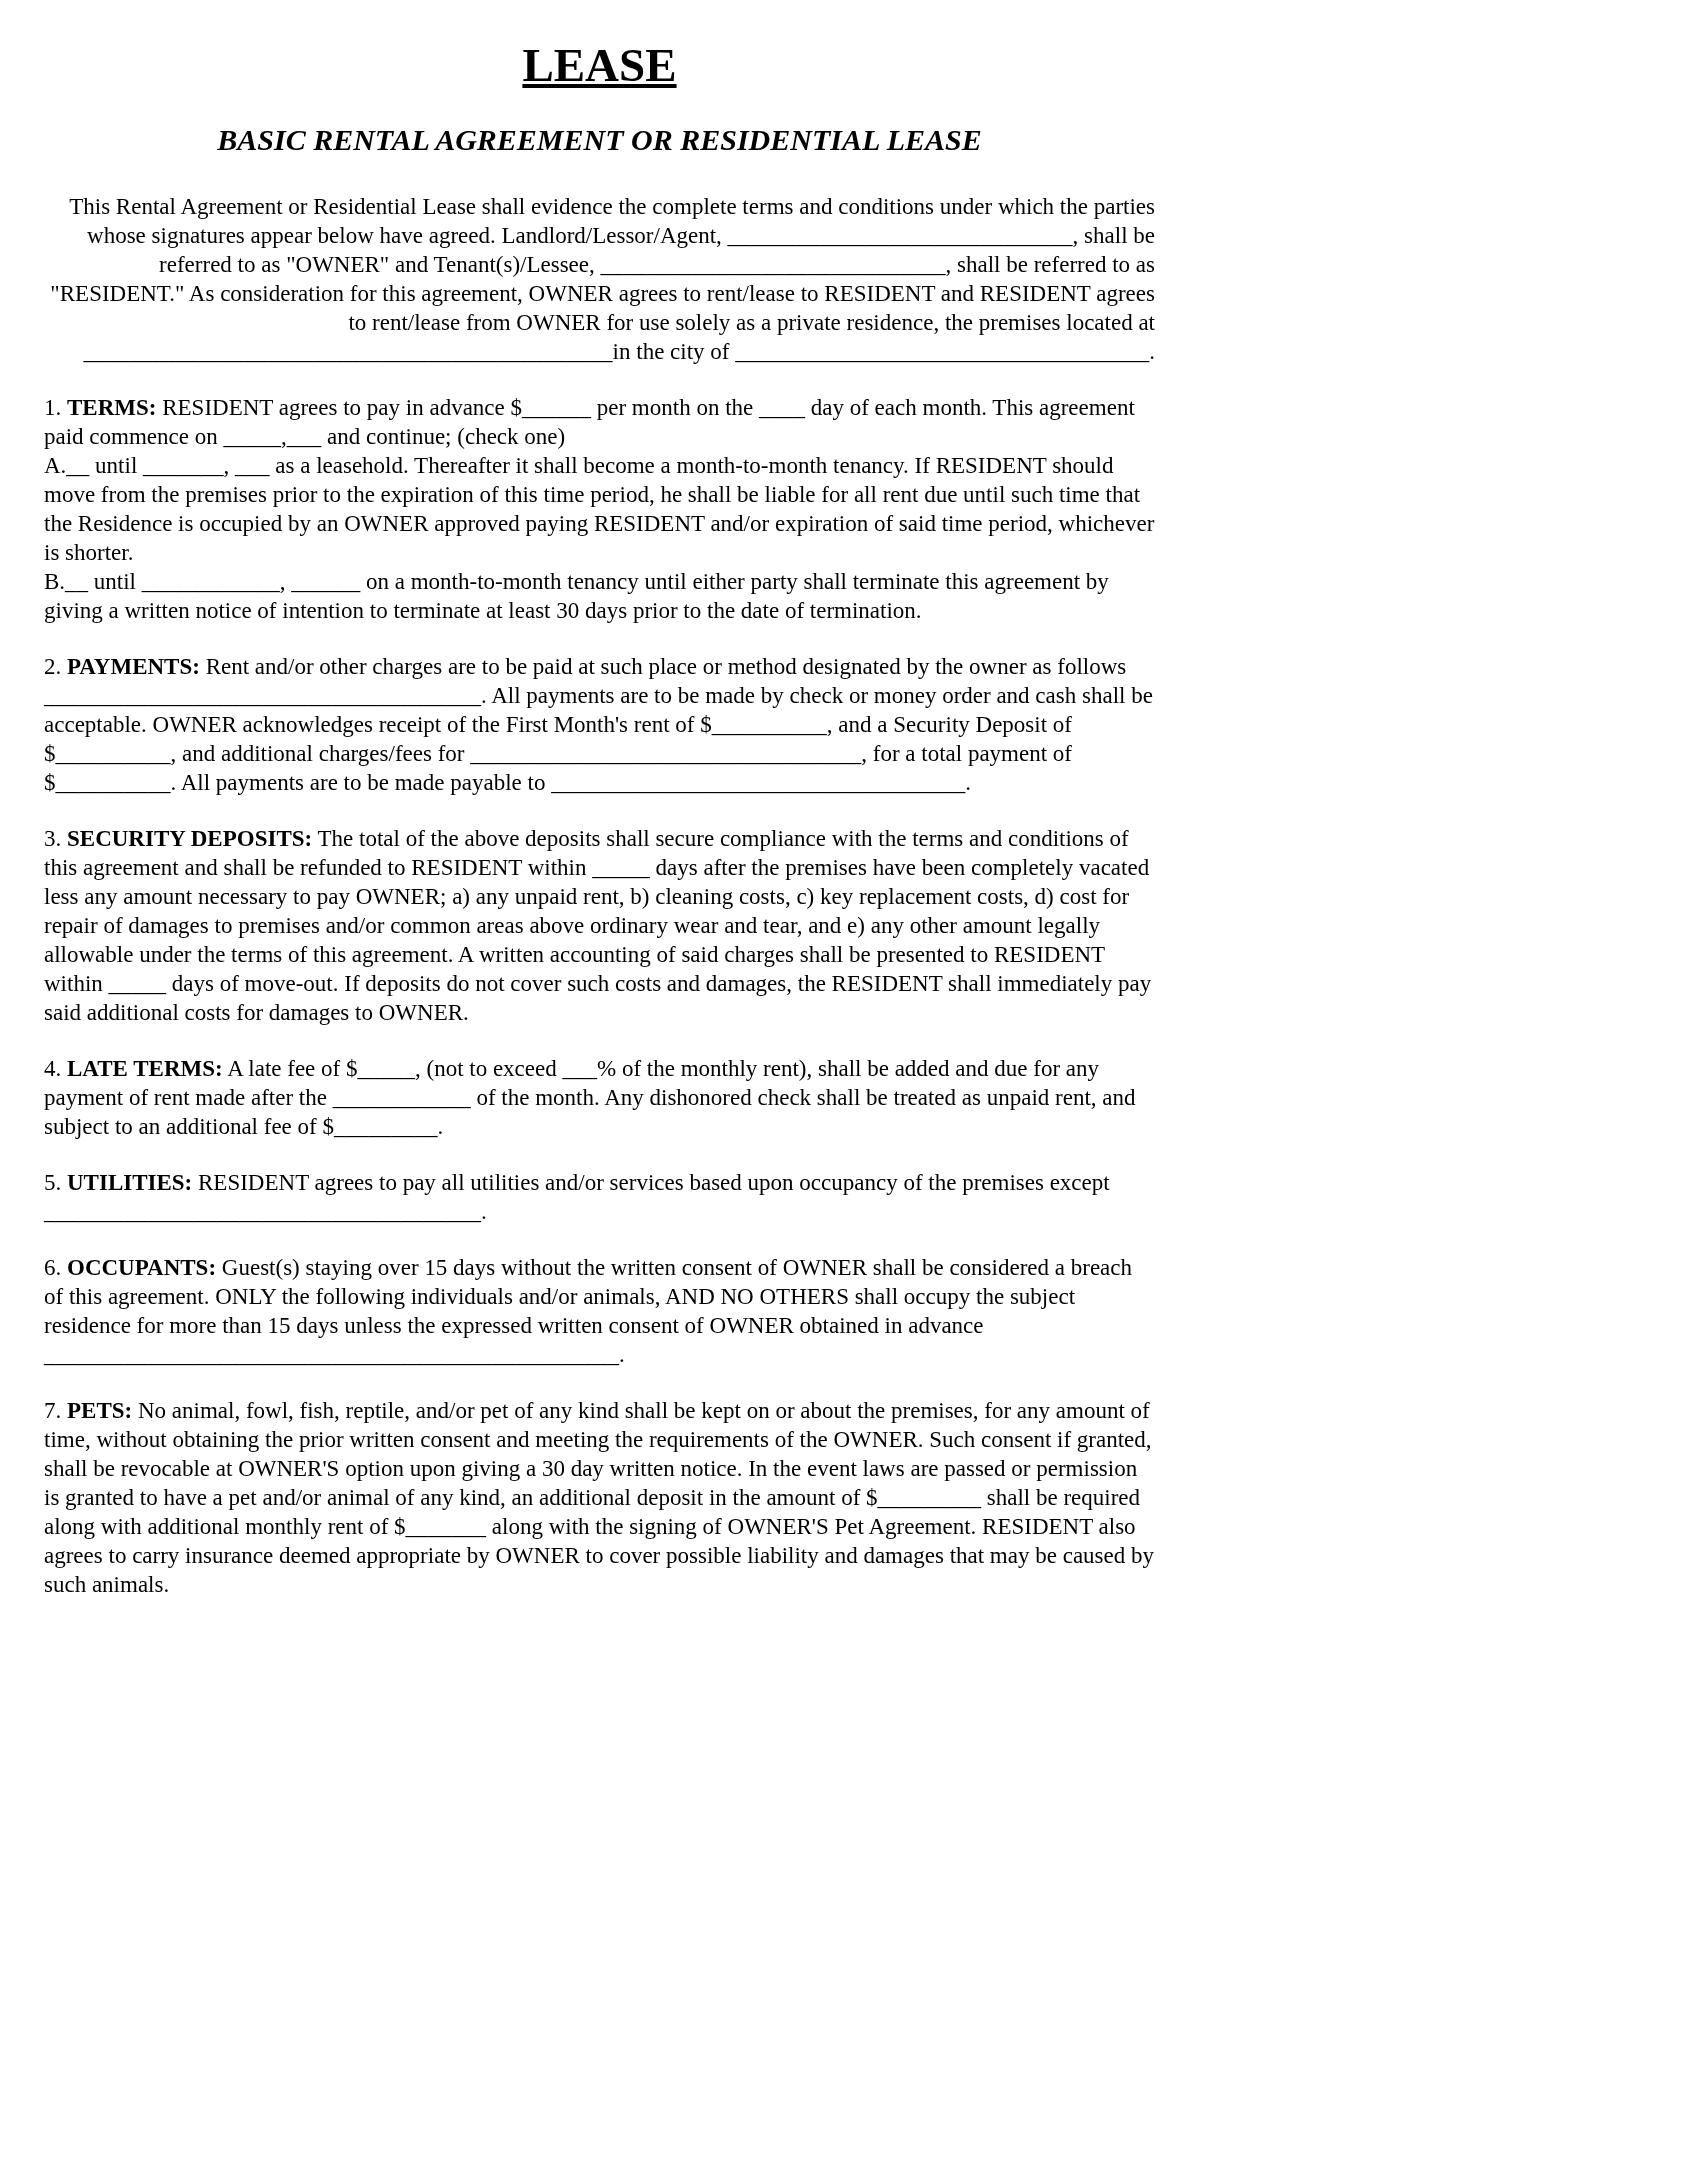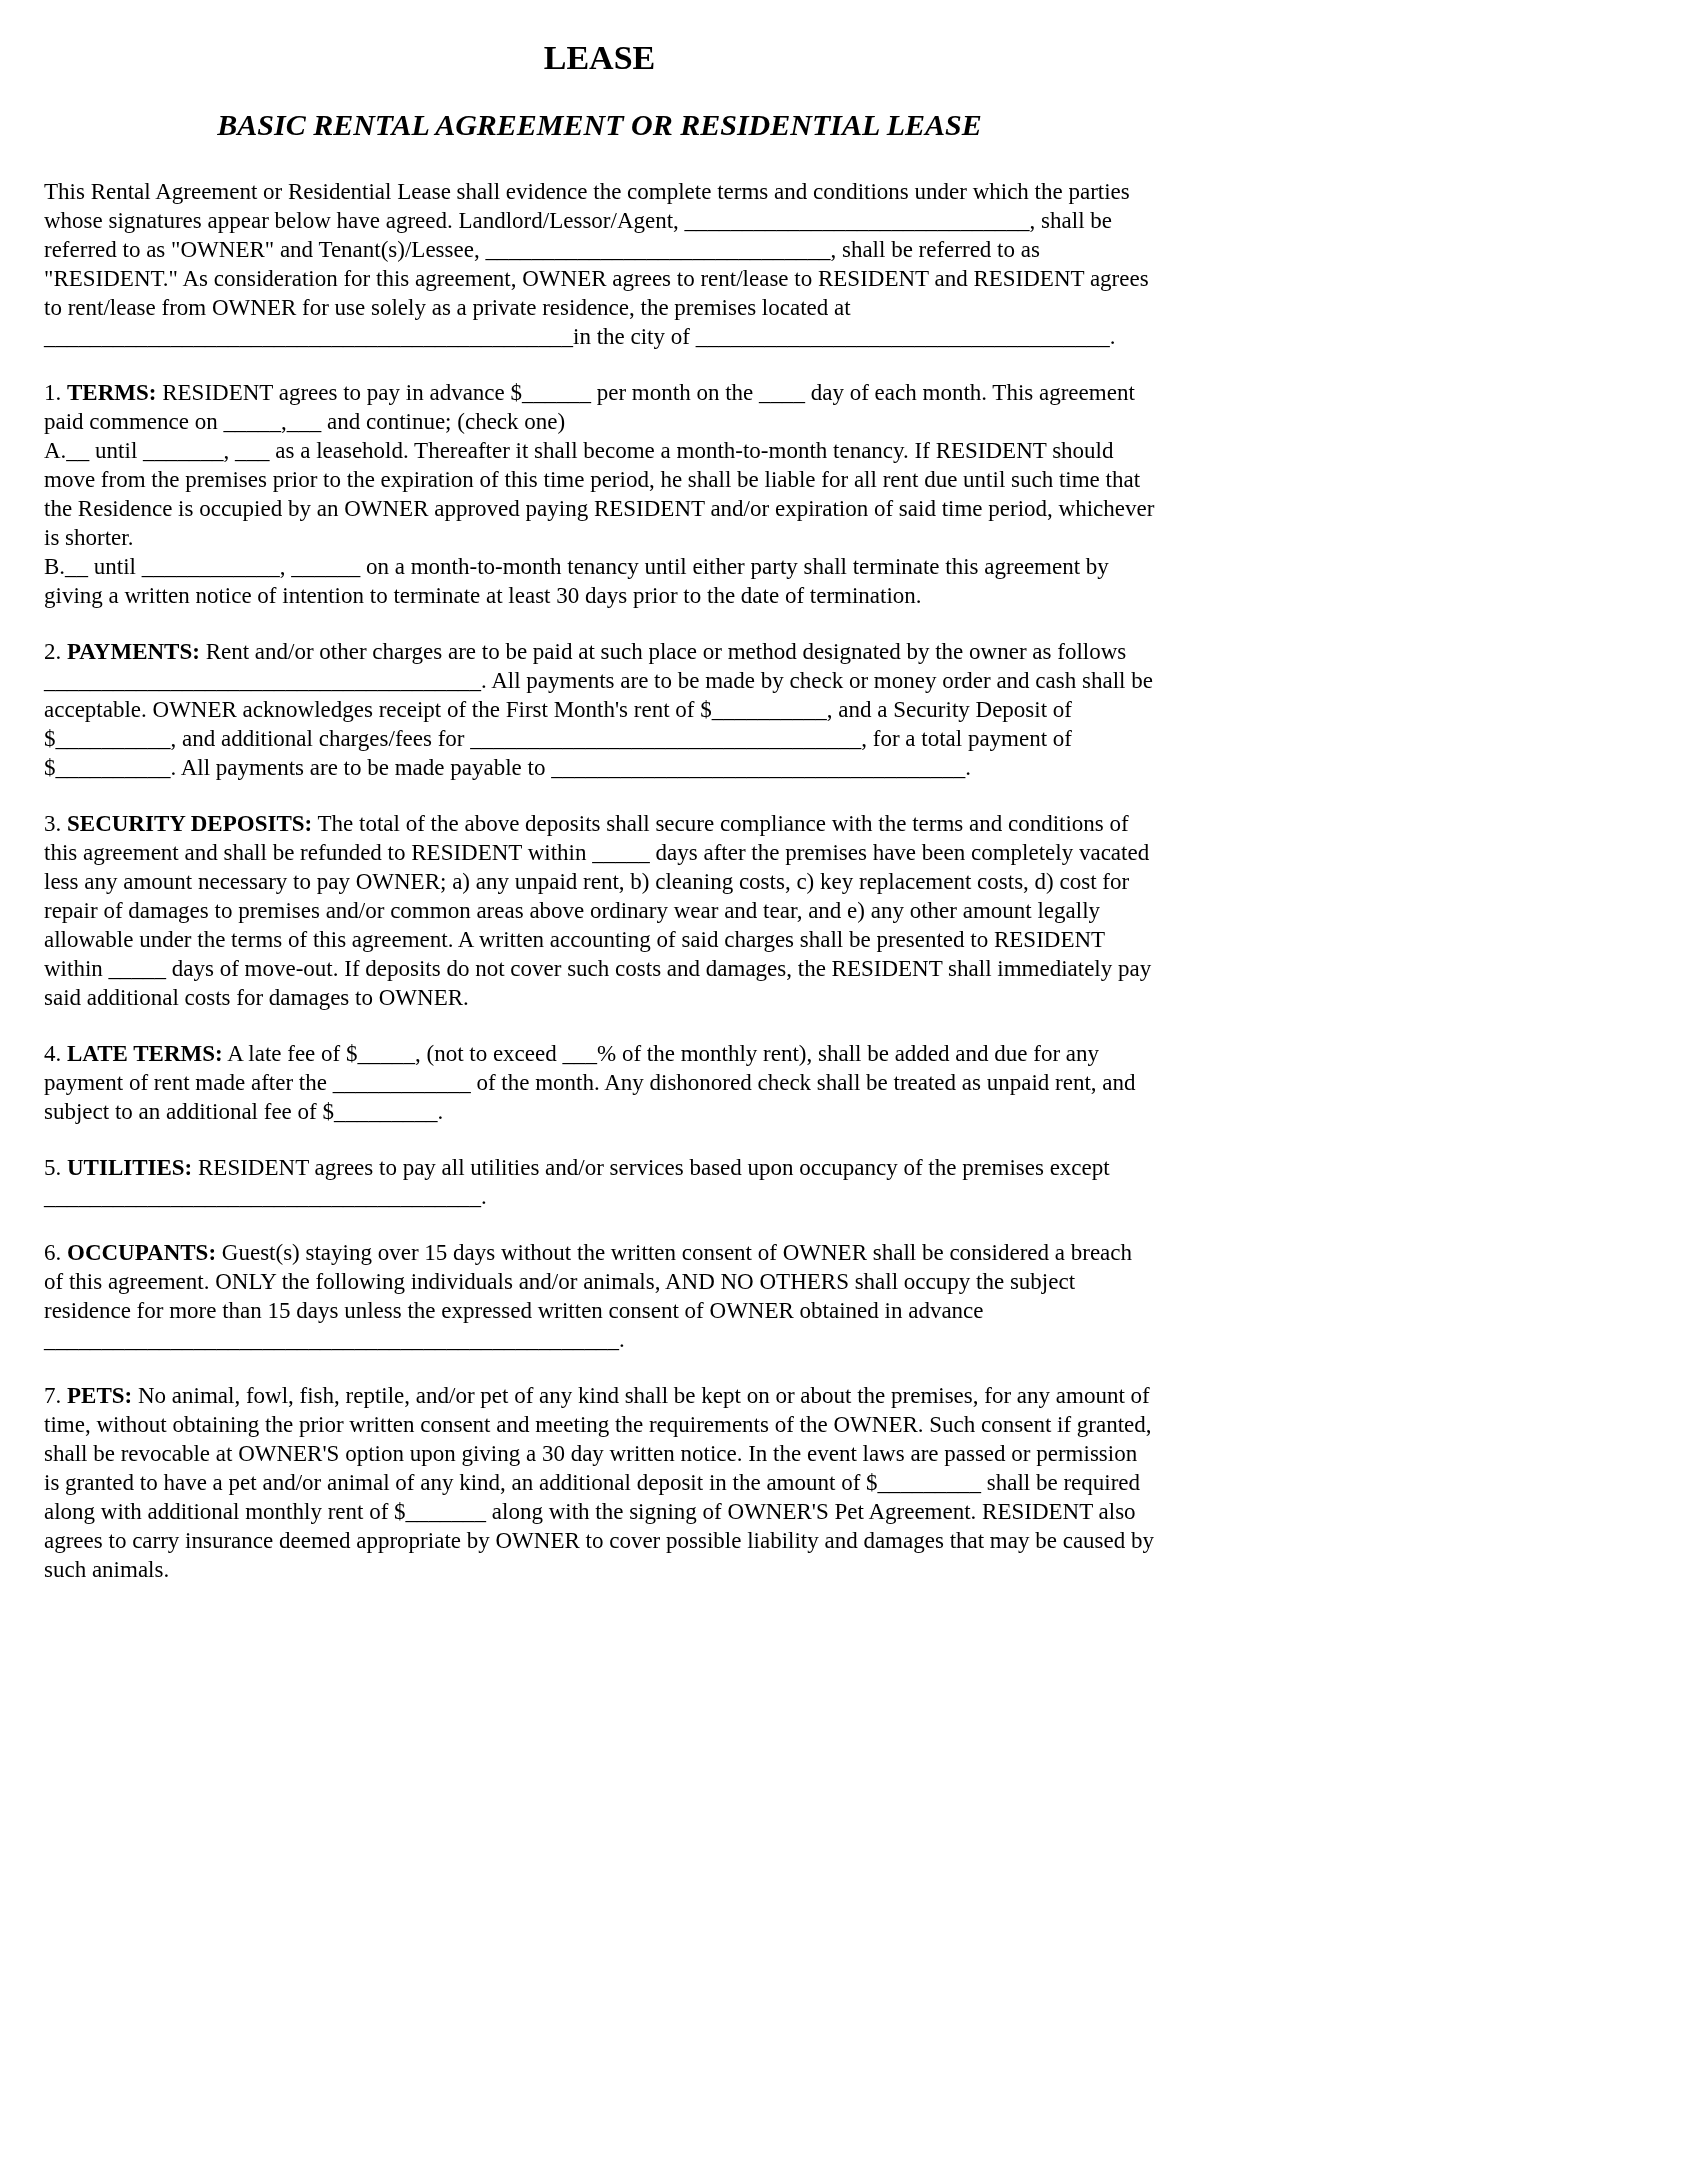--- a/index.html
+++ b/index.html
@@ -18,36 +18,37 @@
     height: 2178px;
     background: #ffffff;
     overflow: hidden;
   }
   .content {
     padding-top: 38px;
     margin-left: 44px;
     width: 1111px;
   }
   .title {
-    font-size: 34px;
+    font-size: 47px;
     line-height: 1.15;
     font-weight: bold;
     text-align: center;
     margin: 0;
+    text-decoration: underline;
   }
   .subtitle {
     font-size: 30px;
     line-height: 1.2;
     font-weight: bold;
     text-align: center;
     margin: 30px 0 0 0;
     font-style: italic;
   }
   .para { margin: 0; text-align: left; }
-  .intro { margin-top: 34px; }
+  .intro { margin-top: 34px; text-align: right; }
   .section { margin-top: 27px; }
   .sec-num { font-weight: normal; }
   .sec-head { font-weight: bold; margin-top: 44px; }
 </style>
 </head>
 <body>
 
 <div class="page">
   <div class="content">
 

